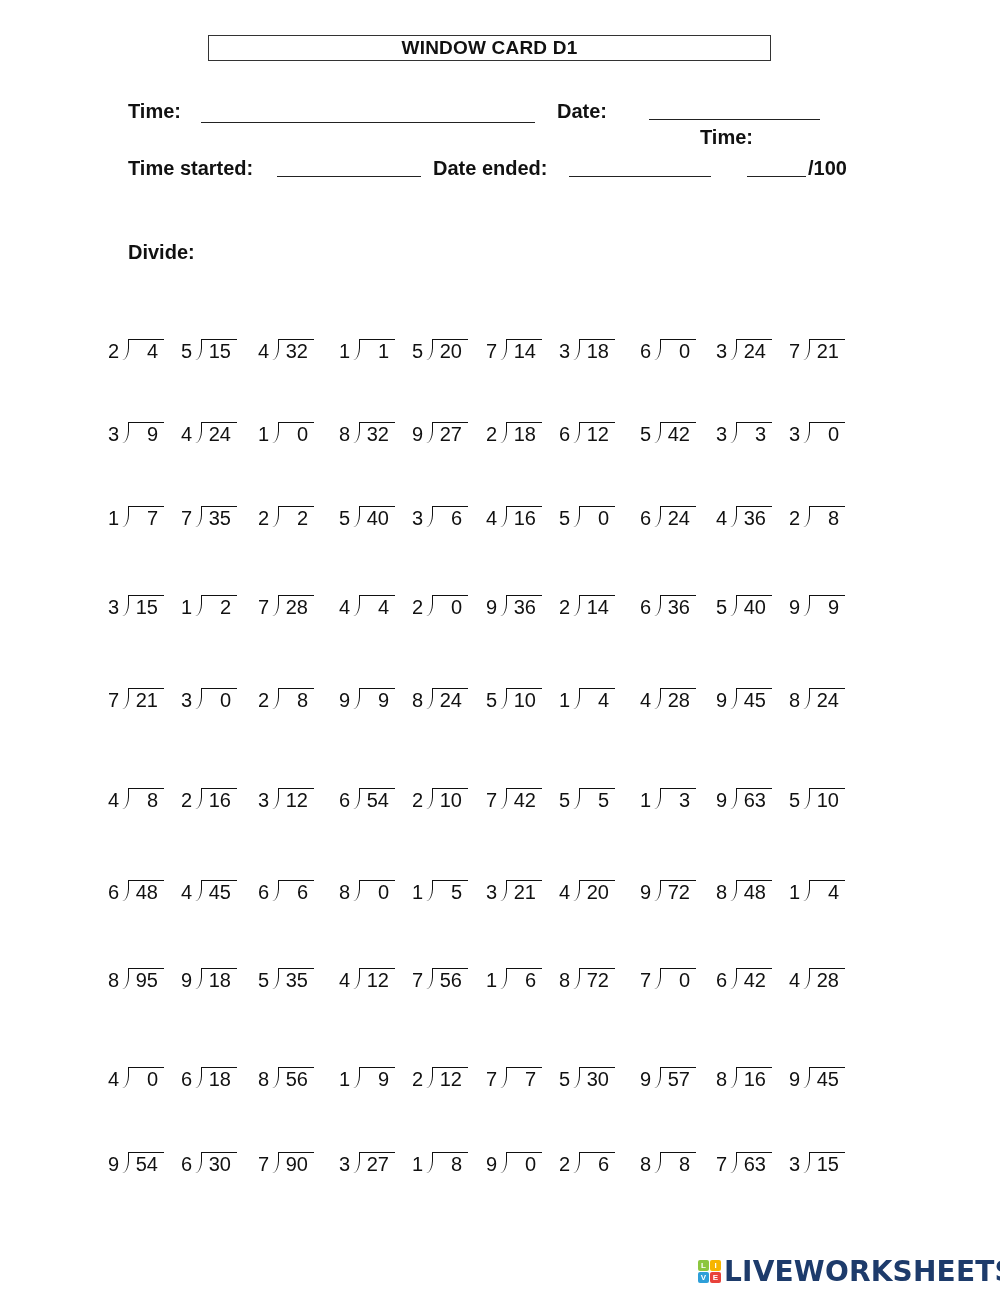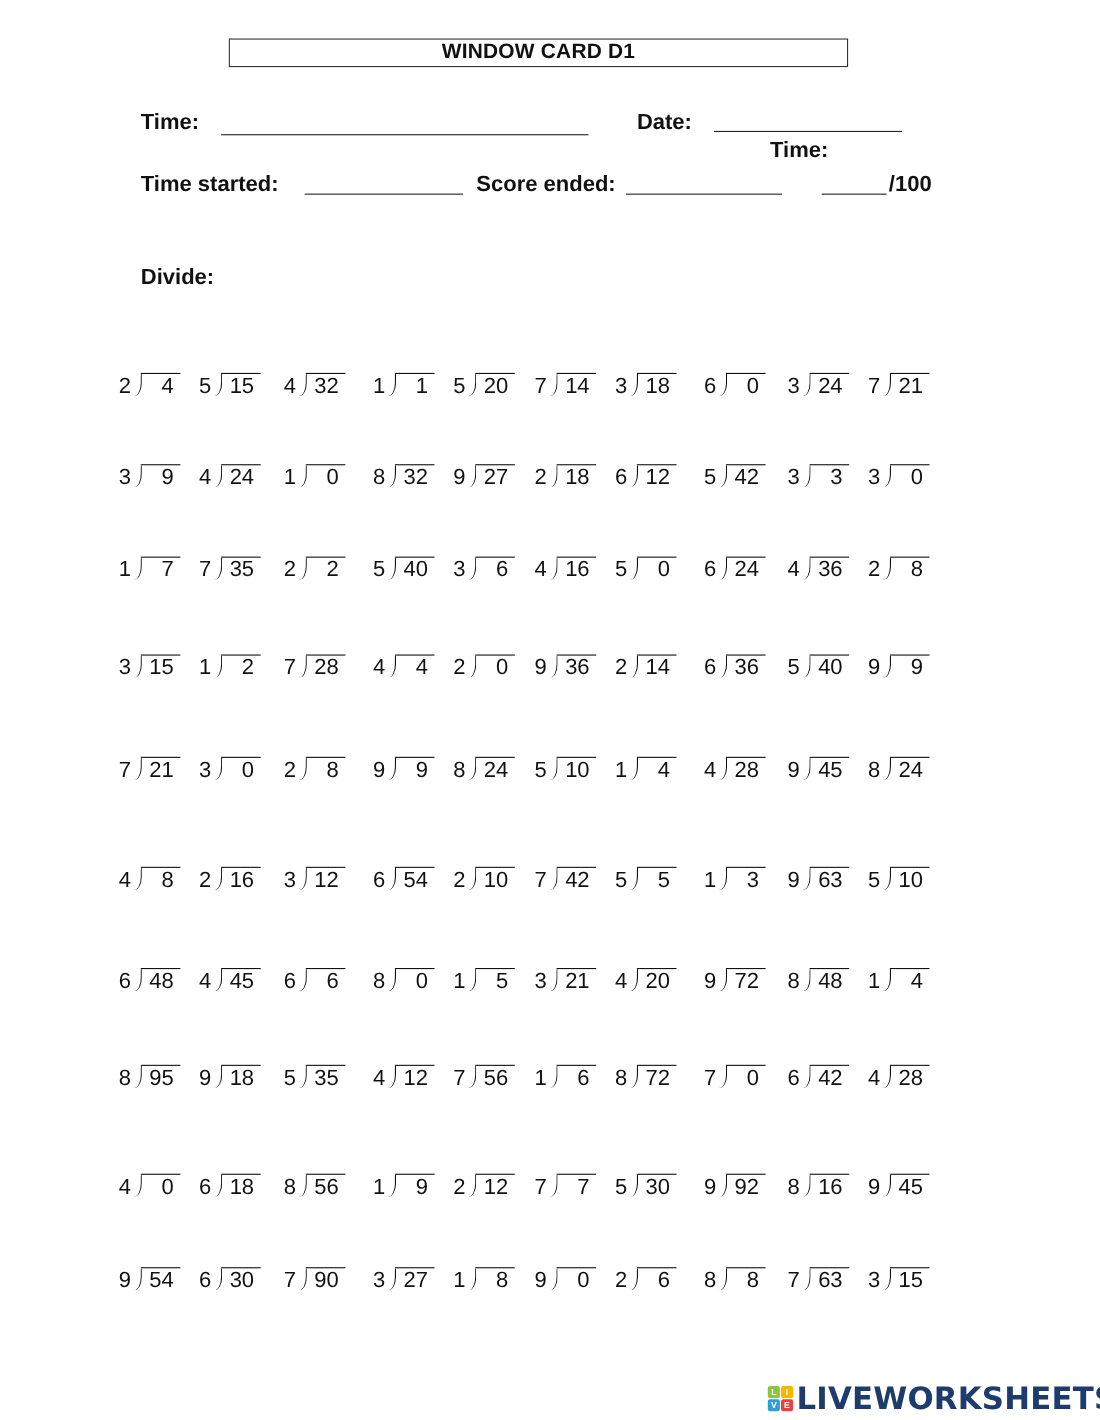--- a/index.html
+++ b/index.html
@@ -39,29 +39,29 @@
     .logo-text { font-weight: bold; font-size: 28px; color: #1d3b6b; letter-spacing: 0.2px; font-family: "DejaVu Sans", sans-serif; }
   </style>
 </head>
 <body>
 
 <div class="title-box">WINDOW CARD D1</div>
 
 <div class="label" style="left:128px; top:100px;">Time:</div>
 <div class="blank" style="left:201px; top:122px; width:334px;"></div>
 
-<div class="label" style="left:579px; top:100px;">Date:</div>
+<div class="label" style="left:557px; top:100px;">Date:</div>
 <div class="blank" style="left:649px; top:119px; width:171px;"></div>
 
 <div class="label" style="left:700px; top:126px;">Time:</div>
 
 <div class="label" style="left:128px; top:157px;">Time started:</div>
 <div class="blank" style="left:277px; top:176px; width:144px;"></div>
 
-<div class="label" style="left:433px; top:157px;">Score ended:</div>
+<div class="label" style="left:433px; top:157px;">Date ended:</div>
 <div class="blank" style="left:569px; top:176px; width:142px;"></div>
 
 <div class="blank" style="left:747px; top:176px; width:59px;"></div>
 <div class="label" style="left:808px; top:157px;">/100</div>
 
 <div class="label" style="left:128px; top:241px;">Divide:</div>
 
 <div class="probs" id="probs">
     <div class="prob" style="left: 108px; top: 338px; width: 58px;">
       <span class="divisor">2</span>
@@ -582,21 +582,21 @@
     <div class="prob" style="left: 559px; top: 1066px; width: 58px;">
       <span class="divisor">5</span>
       <span class="bracket" style="left: 14px;"></span>
       <span class="bar" style="left: 20px; width: 36px;"></span>
       <span class="dividend" style="left: 22px; width: 28px;">30</span>
     </div>
     <div class="prob" style="left: 640px; top: 1066px; width: 58px;">
       <span class="divisor">9</span>
       <span class="bracket" style="left: 14px;"></span>
       <span class="bar" style="left: 20px; width: 36px;"></span>
-      <span class="dividend" style="left: 22px; width: 28px;">92</span>
+      <span class="dividend" style="left: 22px; width: 28px;">57</span>
     </div>
     <div class="prob" style="left: 716px; top: 1066px; width: 58px;">
       <span class="divisor">8</span>
       <span class="bracket" style="left: 14px;"></span>
       <span class="bar" style="left: 20px; width: 36px;"></span>
       <span class="dividend" style="left: 22px; width: 28px;">16</span>
     </div>
     <div class="prob" style="left: 789px; top: 1066px; width: 58px;">
       <span class="divisor">9</span>
       <span class="bracket" style="left: 14px;"></span>

